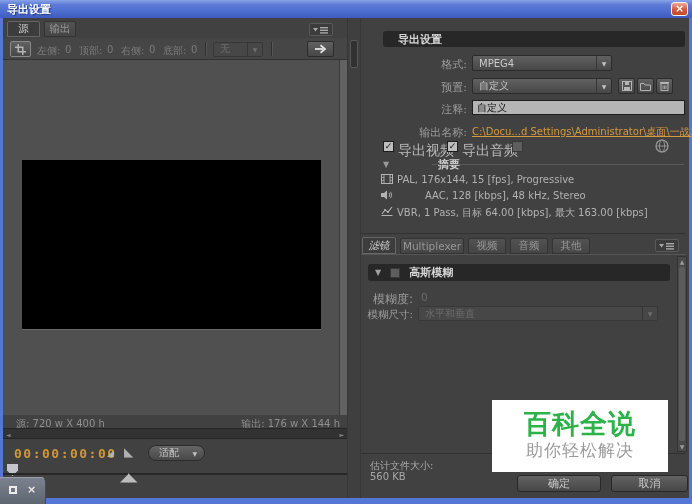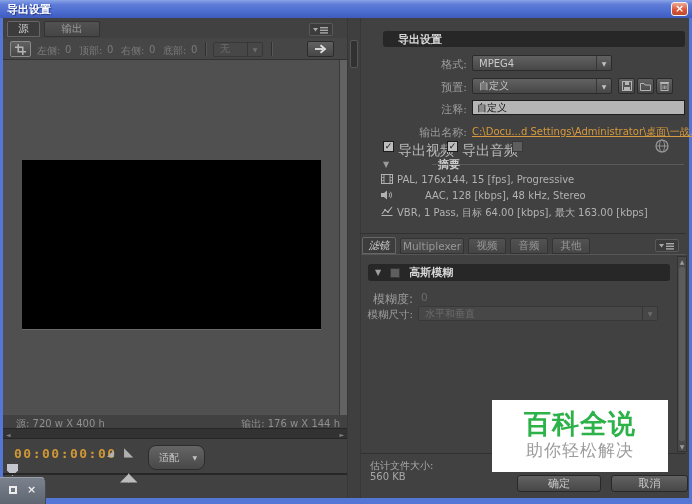--- a/index.html
+++ b/index.html
@@ -51,21 +51,21 @@
   .preview { position:absolute; left:3px; top:60px; width:336px; height:355px; background:#505050; }
   .vframe { position:absolute; left:22px; top:160px; width:299px; height:170px; background:#000;
             border-bottom:1px solid #6a6a6a; }
   .vscroll-l { position:absolute; left:339px; top:60px; width:8px; height:355px; background:#626262;
                border-left:1px solid #3a3a3a; }
   .status-txt { position:absolute; top:417px; color:#8f8f8f; font-size:10px; }
   .hscroll { position:absolute; left:3px; top:428px; width:344px; height:11px; background:#323232;
              border-top:1px solid #262626; border-bottom:1px solid #262626; color:#7e7e7e; font-size:6px; }
   .timecode { position:absolute; left:14px; top:446px; color:#cf9735; font-weight:bold; font-size:13px;
               letter-spacing:1.5px; font-family:"DejaVu Sans Mono", monospace; }
-  .fit-dd { position:absolute; left:148px; top:445px; width:57px; height:25px; border-radius:8px;
+  .fit-dd { position:absolute; left:148px; top:445px; width:57px; height:16px; border-radius:8px;
             background:linear-gradient(#656565,#484848); border:1px solid #2c2c2c; color:#c8c8c8;
             font-size:10px; display:flex; align-items:center; padding-left:10px; cursor:pointer; }
   .playhead { position:absolute; left:7px; top:464px; width:11px; height:12px; background:#c4c4cc;
               clip-path:polygon(0 0,100% 0,100% 55%,50% 100%,0 55%); cursor:pointer; }
   .track { position:absolute; left:3px; top:473px; width:344px; height:2px; background:#272727; }
   .recorder { position:absolute; left:0; top:477px; width:46px; height:27px; z-index:45;
               background:linear-gradient(#7b828e,#5e6672); border-top:1px solid #99a0aa;
               border-right:1px solid #454b55; border-top-right-radius:5px; }
   .stop-ic { position:absolute; left:9px; top:8px; width:8px; height:8px; border:2px solid #ececec; cursor:pointer; }
   .rec-x { position:absolute; left:27px; top:5px; color:#ececec; font-size:11px; font-weight:bold; cursor:pointer; }
@@ -105,21 +105,21 @@
   </div>
   <div class="frame-l"></div>
   <div class="frame-r"></div>
   <div class="frame-b"></div>
 
   <div class="content"></div>
 
   <div class="tab active" style="left:7px; top:21px; width:33px;">
     <span>源</span>
   </div>
-  <div class="tab" style="left:44px; top:21px; width:56px;">
+  <div class="tab" style="left:44px; top:21px; width:32px;">
     <span>输出</span>
   </div>
   <div class="menu-btn" style="left:309px; top:23px; width:24px; height:13px;">
     <svg width="16" height="8" viewBox="0 0 16 8">
       <polygon points="0,2 5,2 2.5,5.5" fill="#a8a8a8"></polygon>
       <rect x="7" y="1" width="8" height="1.4" fill="#a8a8a8"></rect>
       <rect x="7" y="3.6" width="8" height="1.4" fill="#a8a8a8"></rect>
       <rect x="7" y="6.2" width="8" height="1.4" fill="#a8a8a8"></rect>
     </svg>
   </div>

